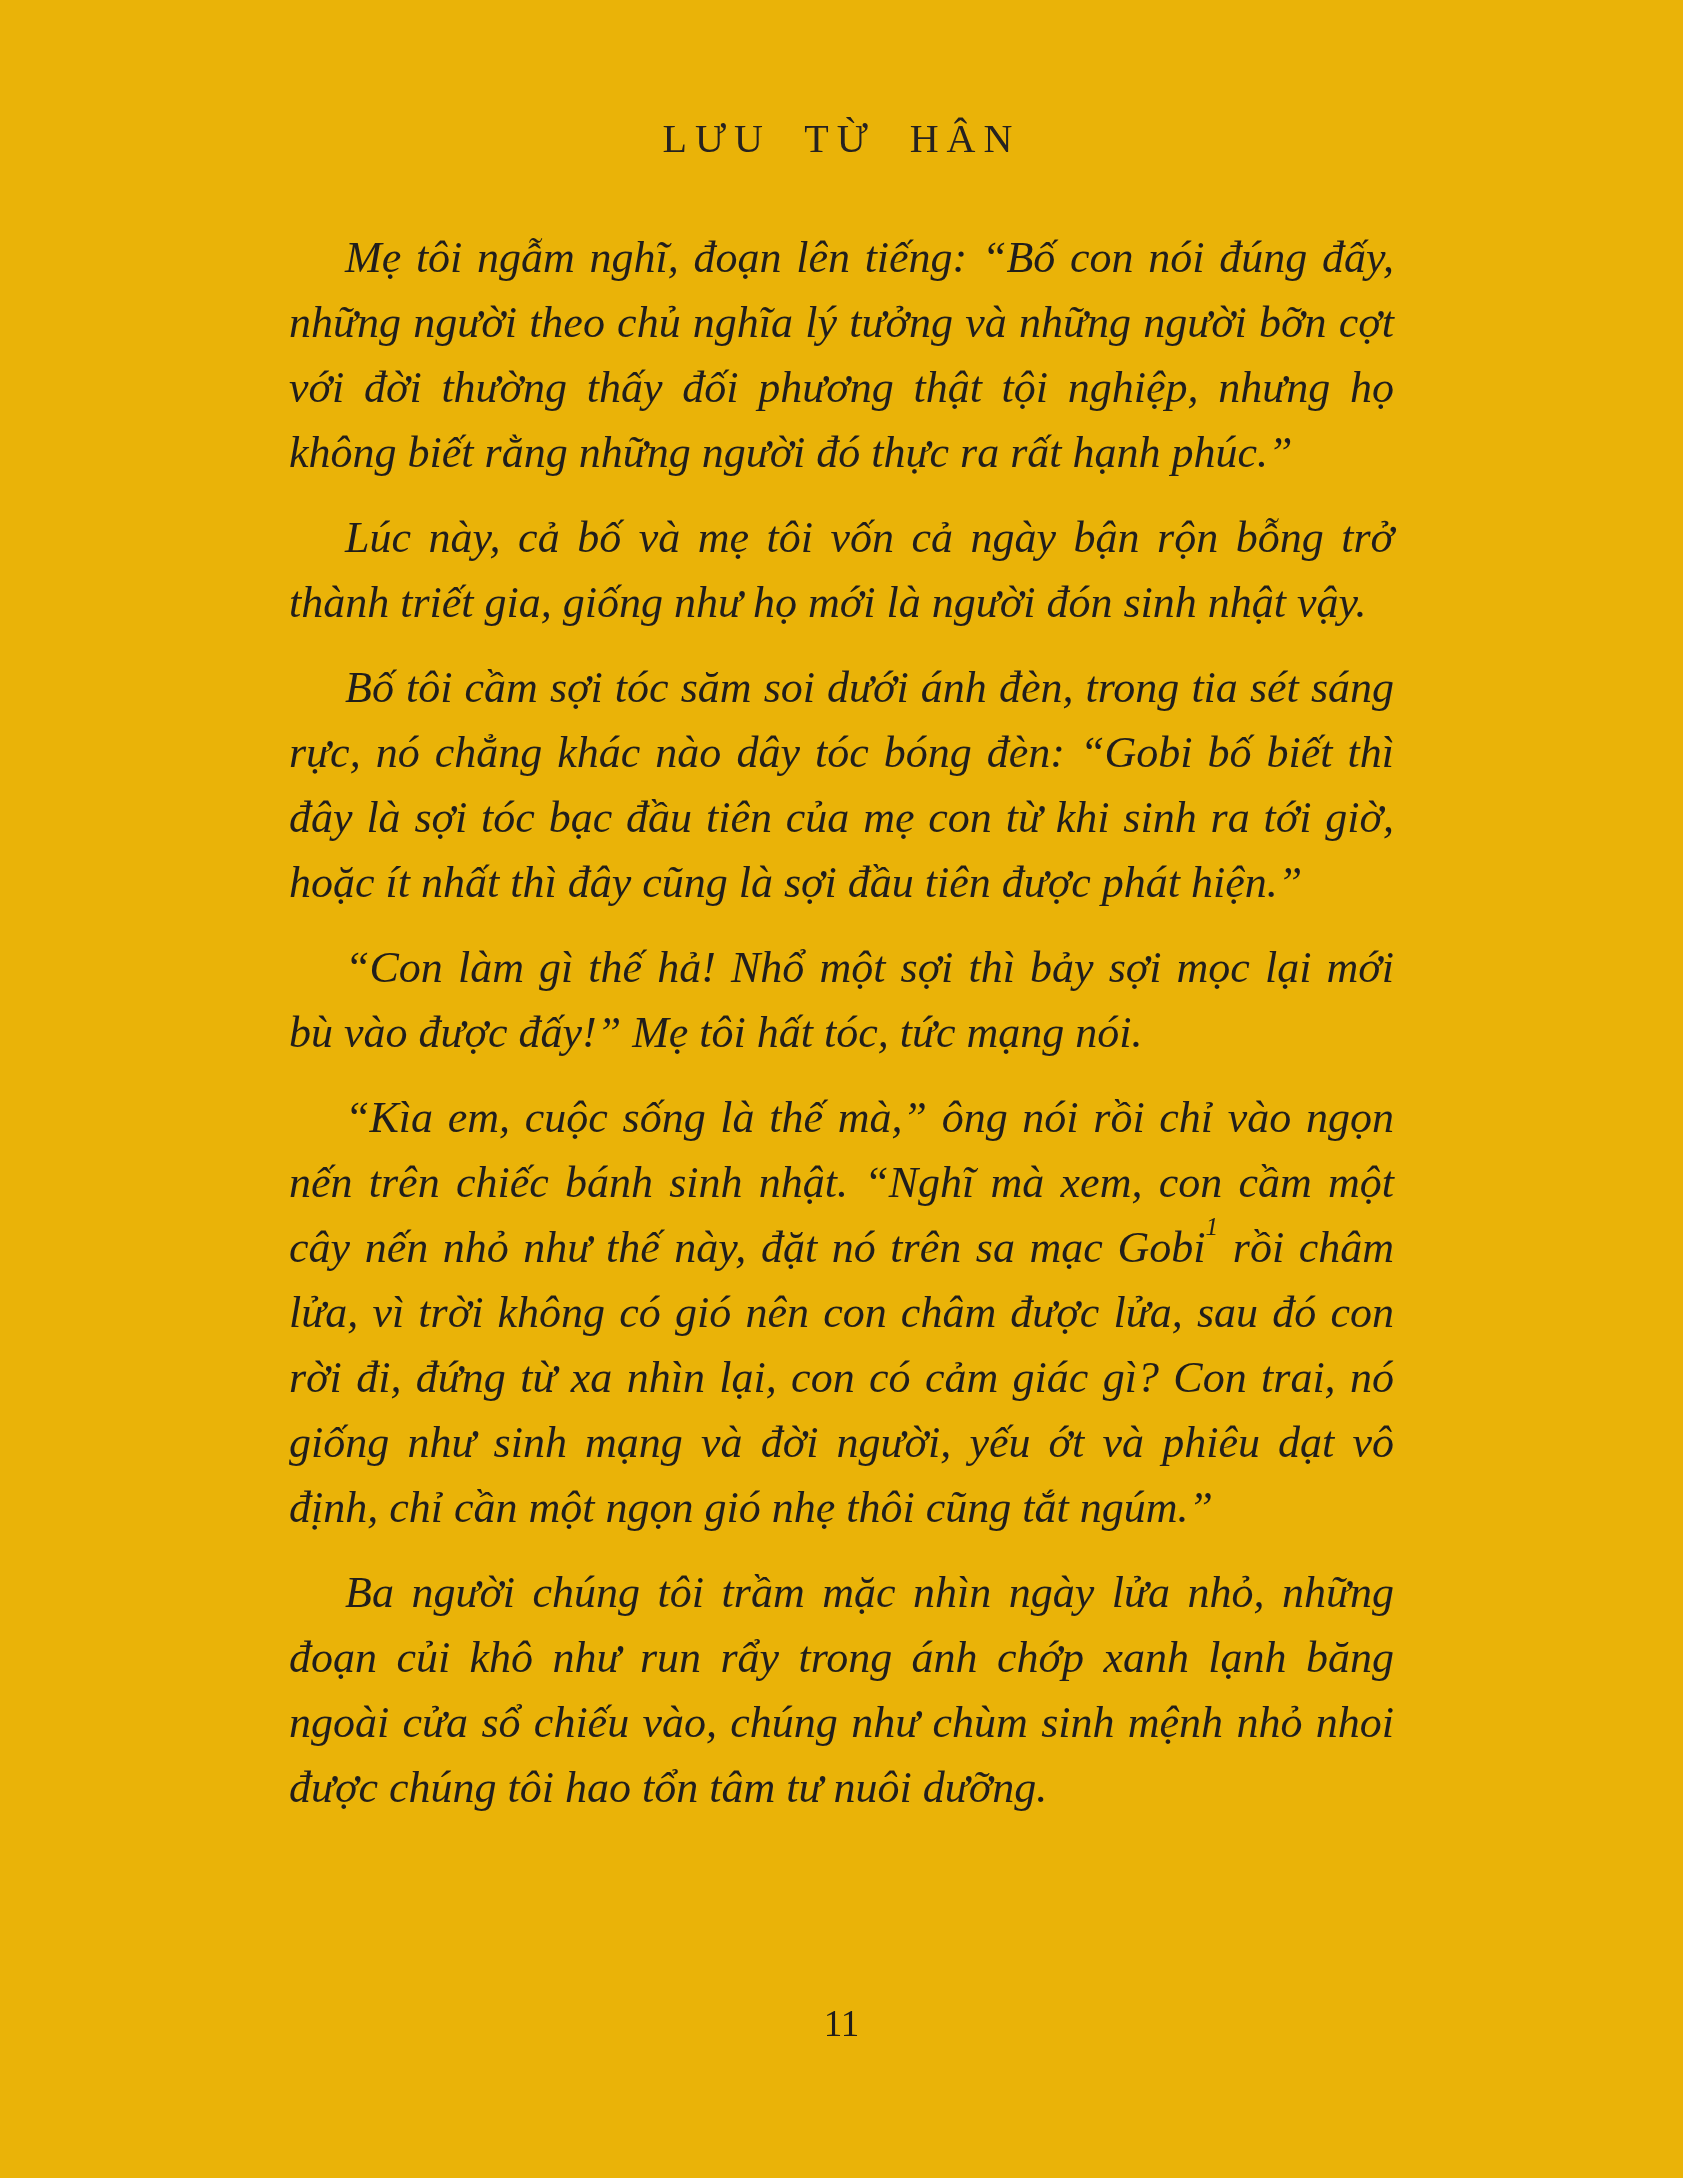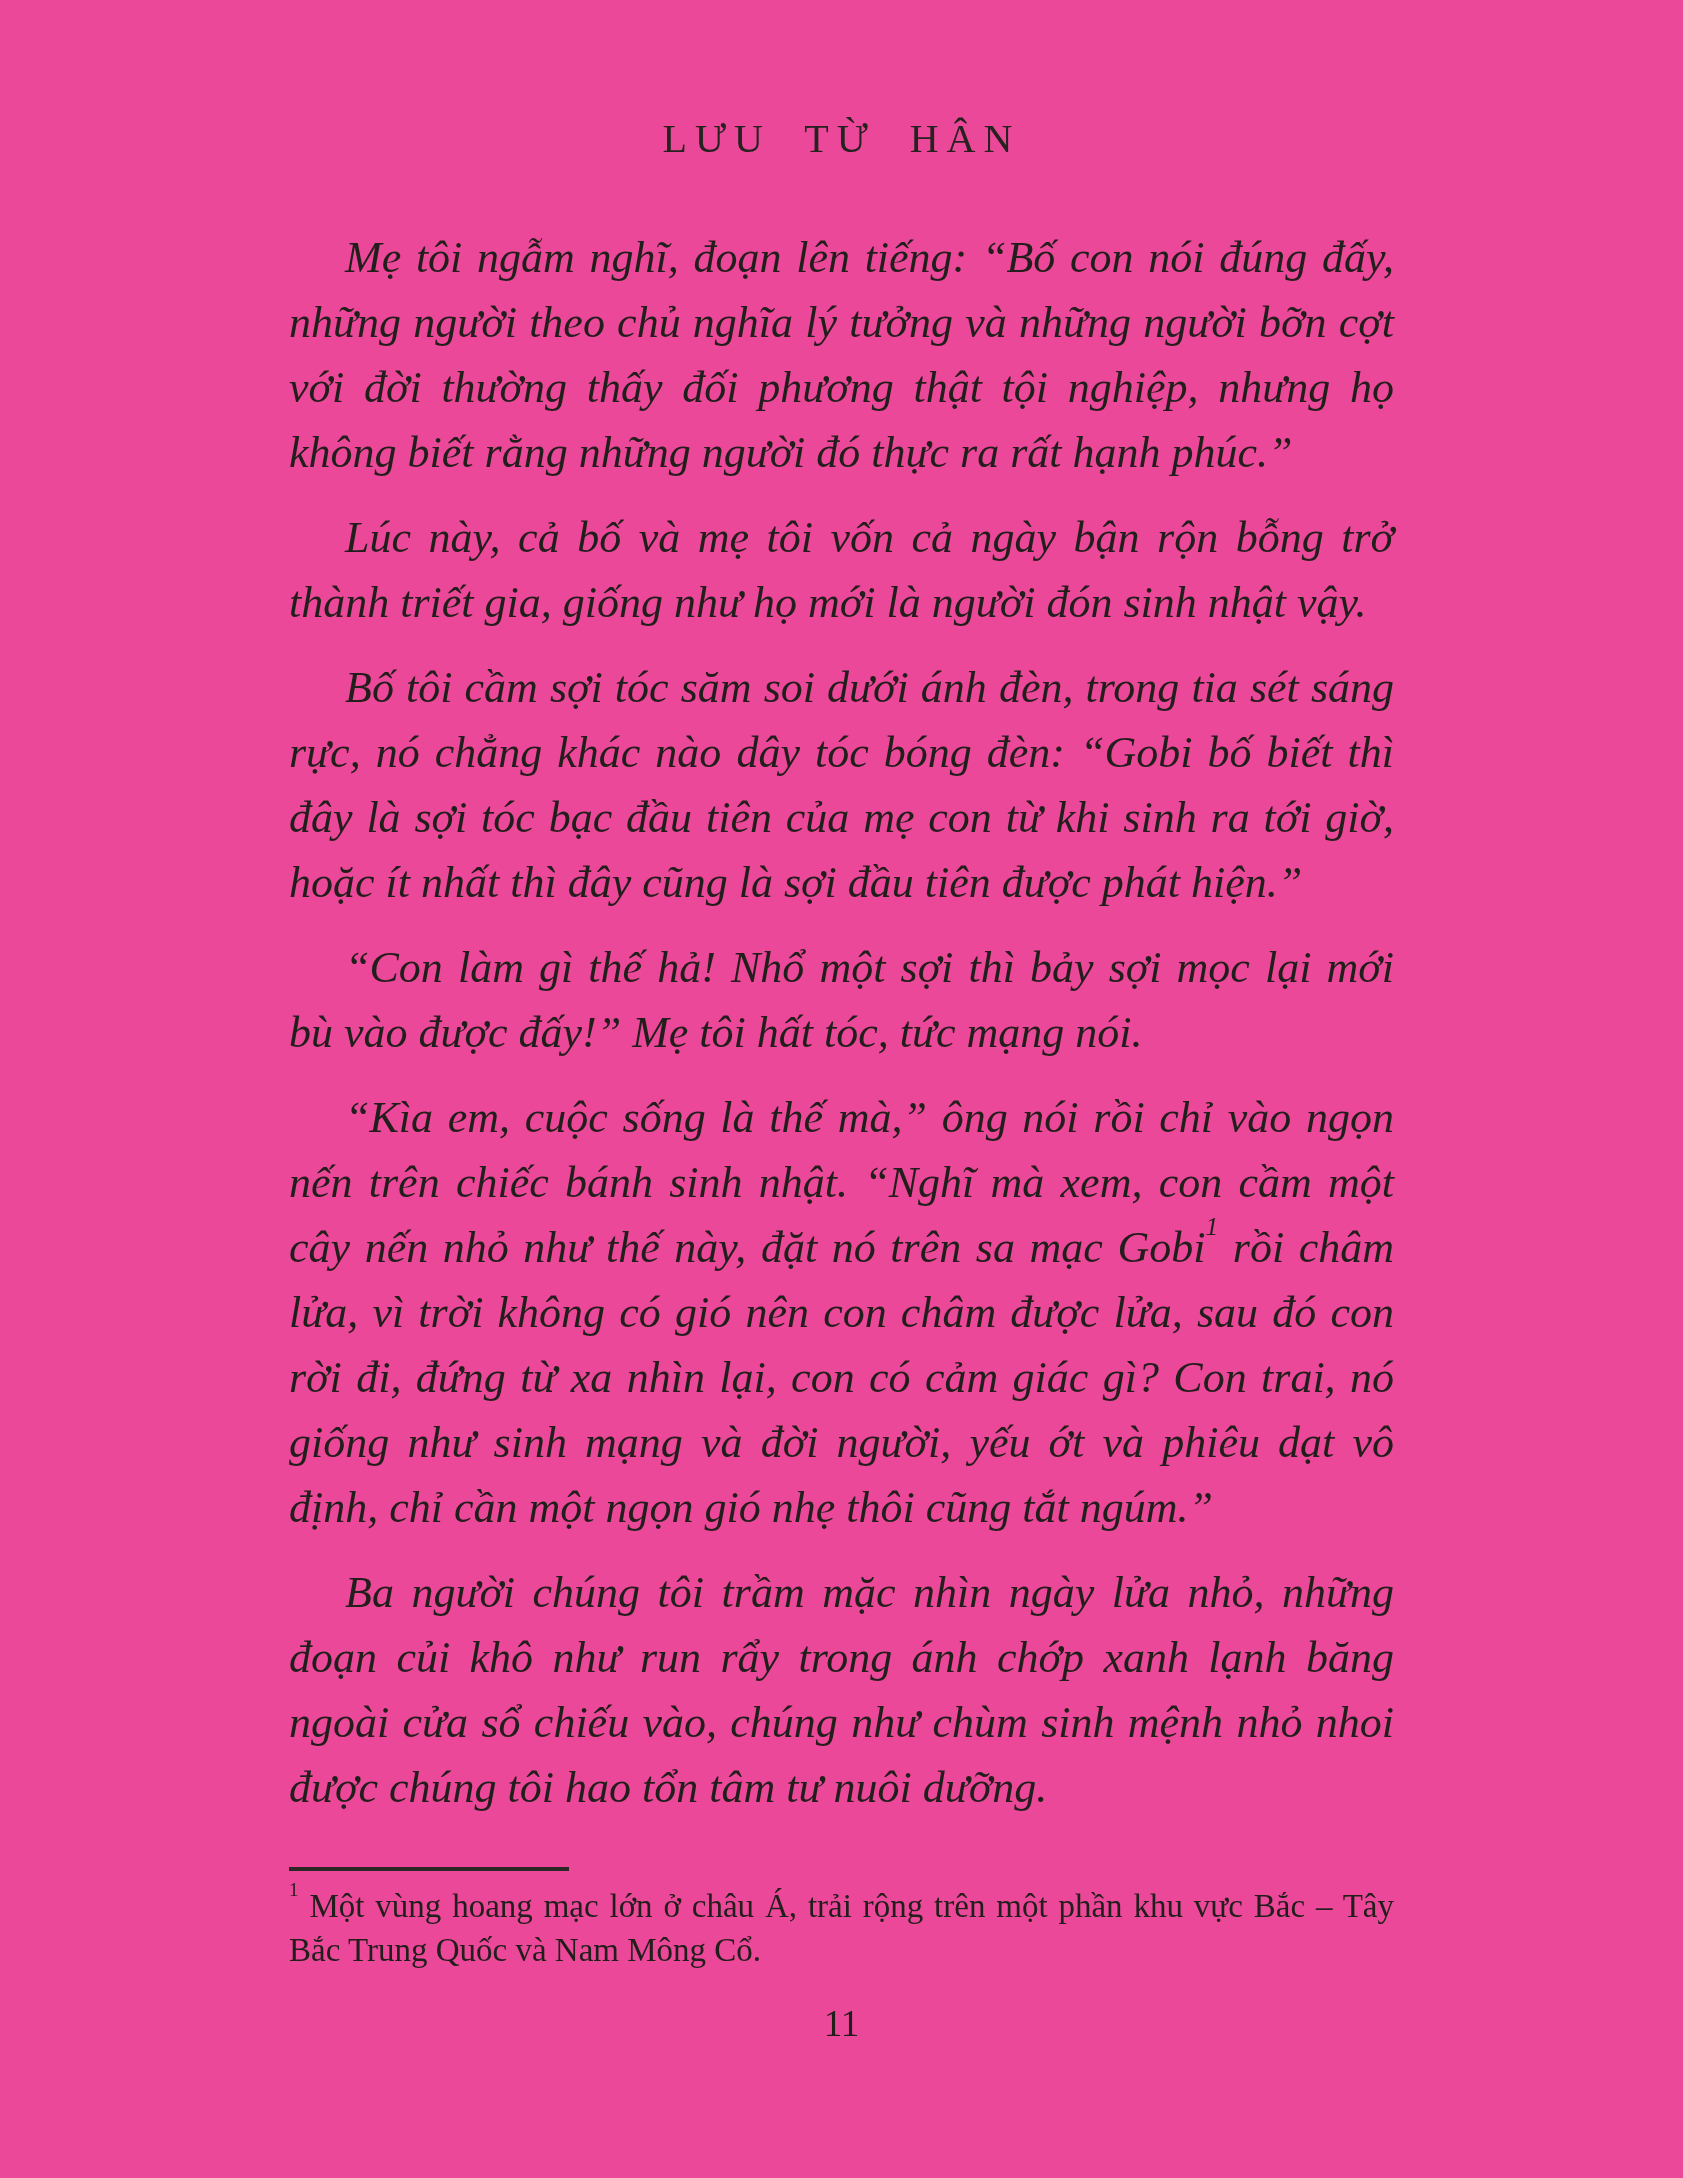--- a/index.html
+++ b/index.html
@@ -4,21 +4,21 @@
 <style>
   html, body {
     margin: 0;
     padding: 0;
     background: #ffffff;
   }
   .page {
     position: relative;
     width: 1683px;
     height: 2178px;
-    background: #ec4899;
+    background: #eab308;
     font-family: "Liberation Serif", serif;
     color: #211e1b;
     overflow: hidden;
   }
   .running-head {
     position: absolute;
     top: 117px;
     left: 0;
     width: 100%;
     text-align: center;
@@ -87,21 +87,17 @@
 
   <div class="body-text">
     <p>Mẹ tôi ngẫm nghĩ, đoạn lên tiếng: “Bố con nói đúng đấy, những người theo chủ nghĩa lý tưởng và những người bỡn cợt với đời thường thấy đối phương thật tội nghiệp, nhưng họ không biết rằng những người đó thực ra rất hạnh phúc.”</p>
     <p>Lúc này, cả bố và mẹ tôi vốn cả ngày bận rộn bỗng trở thành triết gia, giống như họ mới là người đón sinh nhật vậy.</p>
     <p>Bố tôi cầm sợi tóc săm soi dưới ánh đèn, trong tia sét sáng rực, nó chẳng khác nào dây tóc bóng đèn: “Gobi bố biết thì đây là sợi tóc bạc đầu tiên của mẹ con từ khi sinh ra tới giờ, hoặc ít nhất thì đây cũng là sợi đầu tiên được phát hiện.”</p>
     <p>“Con làm gì thế hả! Nhổ một sợi thì bảy sợi mọc lại mới bù vào được đấy!” Mẹ tôi hất tóc, tức mạng nói.</p>
     <p><span>“Kìa em, cuộc sống là thế mà,” ông nói rồi chỉ vào ngọn nến trên chiếc bánh sinh nhật. “Nghĩ mà xem, con cầm một cây nến nhỏ như thế này, đặt nó trên sa mạc Gobi</span><sup class="fn-mark">1</sup><span> rồi châm lửa, vì trời không có gió nên con châm được lửa, sau đó con rời đi, đứng từ xa nhìn lại, con có cảm giác gì? Con trai, nó giống như sinh mạng và đời người, yếu ớt và phiêu dạt vô định, chỉ cần một ngọn gió nhẹ thôi cũng tắt ngúm.”</span></p>
     <p>Ba người chúng tôi trầm mặc nhìn ngày lửa nhỏ, những đoạn củi khô như run rẩy trong ánh chớp xanh lạnh băng ngoài cửa sổ chiếu vào, chúng như chùm sinh mệnh nhỏ nhoi được chúng tôi hao tổn tâm tư nuôi dưỡng.</p>
   </div>
 
-  <div class="footnote-block">
-    <div class="footnote-rule"></div>
-    <p class="footnote"><sup class="fn-mark">1</sup><span> Một vùng hoang mạc lớn ở châu Á, trải rộng trên một phần khu vực Bắc – Tây Bắc Trung Quốc và Nam Mông Cổ.</span></p>
-  </div>
 
   <div class="page-number">11</div>
 
 </div>
 
 
 </body></html>

